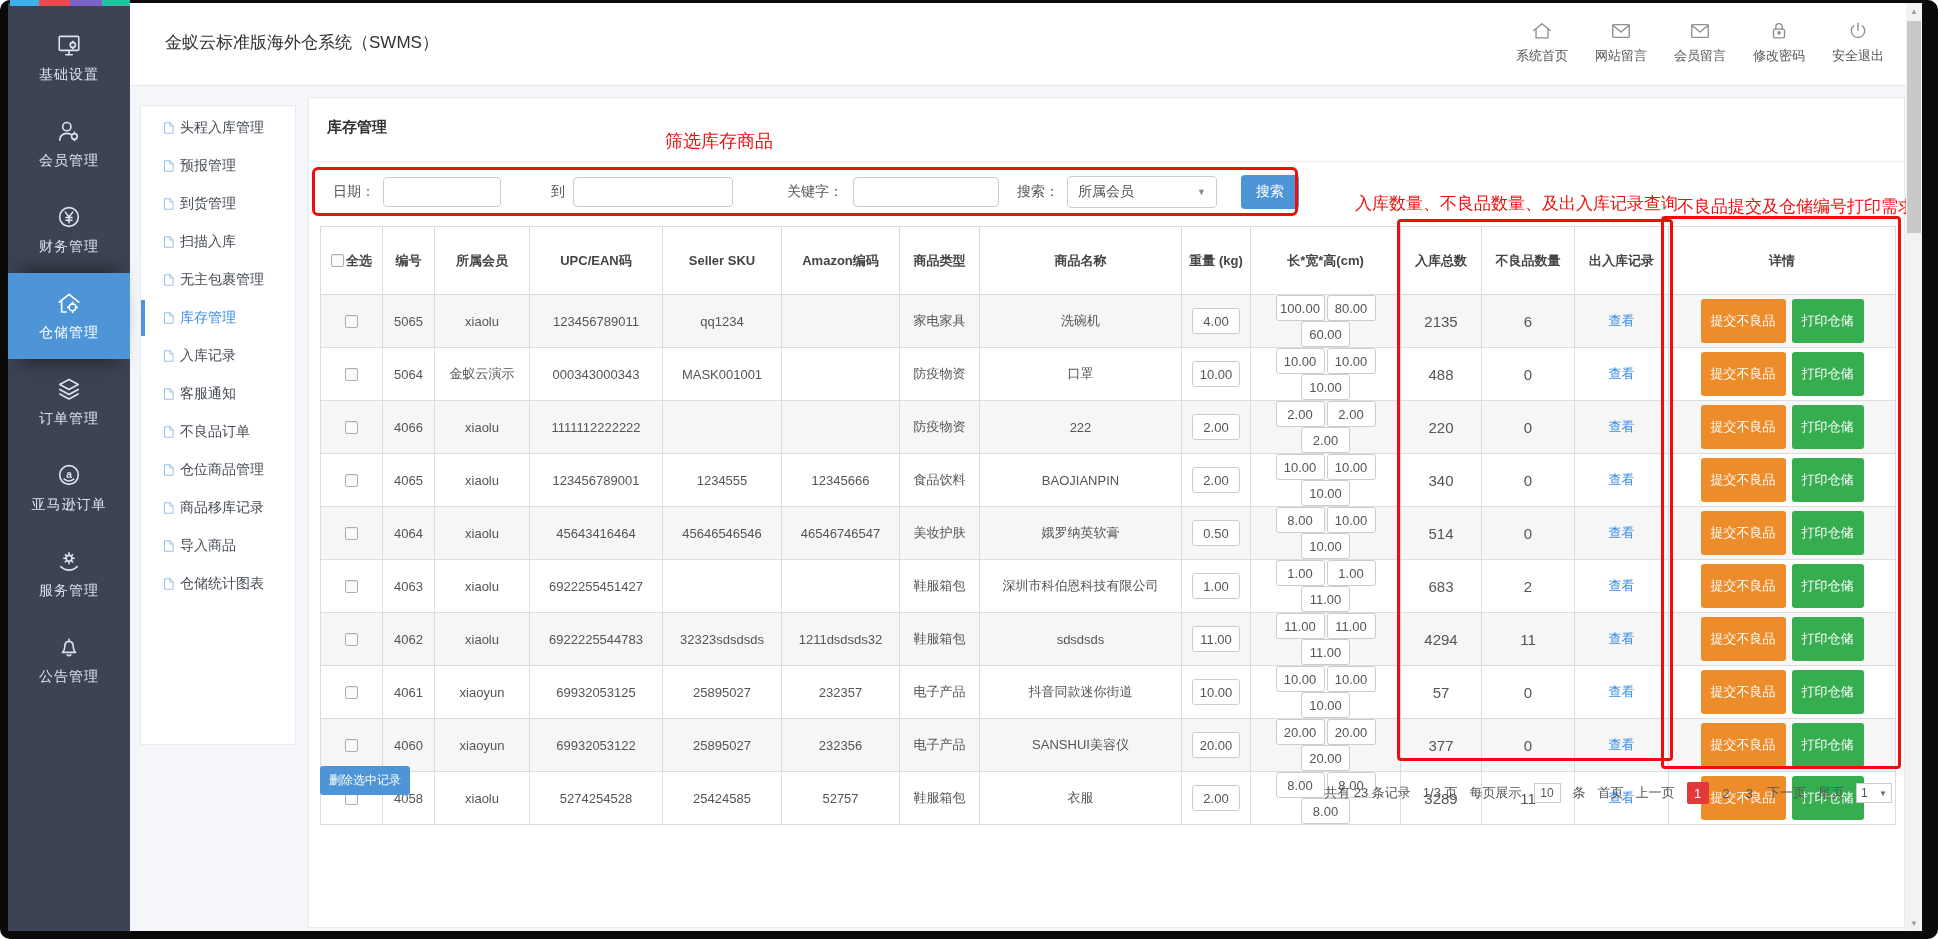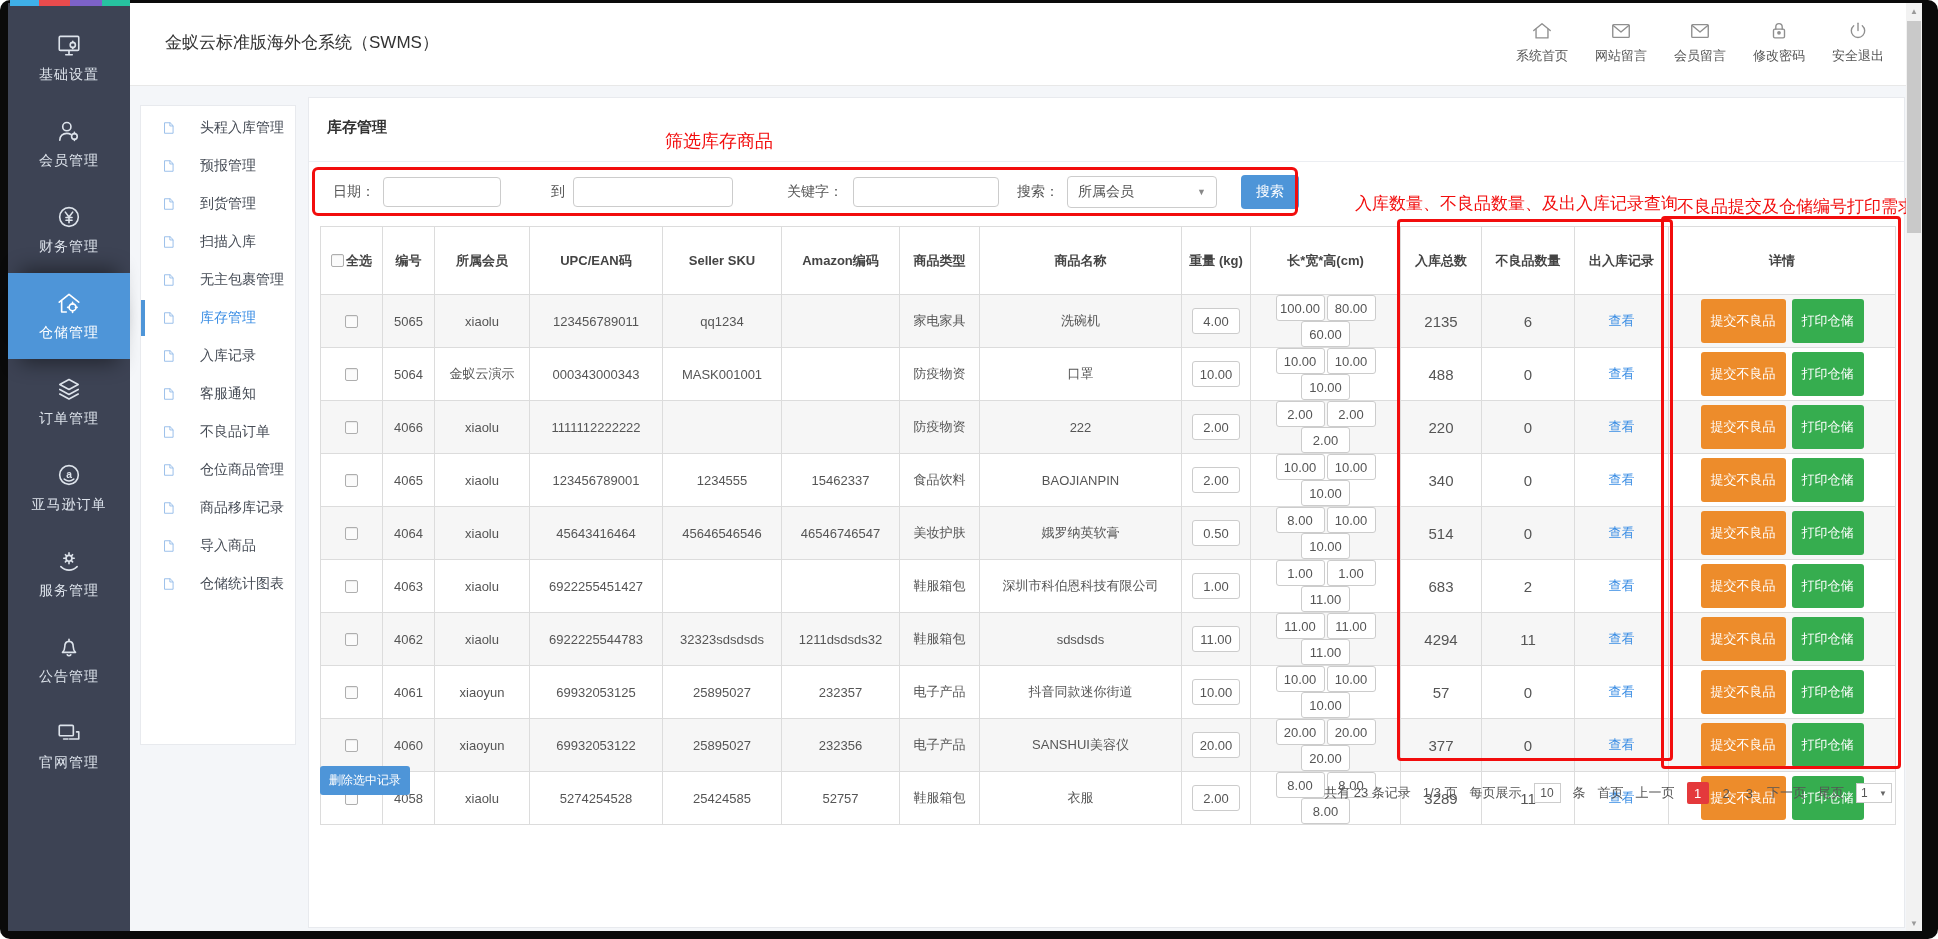--- a/index.html
+++ b/index.html
@@ -20,21 +20,21 @@
   .topbar { position:absolute; left:130px; top:3px; width:1776px; height:83px; background:#fff; border-bottom:1px solid #e8e8e8; z-index:2; }
   .app-title { position:absolute; left:35px; top:28px; font-size:17px; color:#333; }
   .tb-actions { position:absolute; right:22px; top:17px; display:flex; gap:27px; }
   .tb-action { display:flex; flex-direction:column; align-items:center; gap:5px; color:#555; font-size:13px; cursor:pointer; }
   .tb-action .tb-ic { color:#8f8f8f; } .tb-action svg { width:22px; height:22px; display:block; }
 
   .content { position:absolute; left:130px; top:86px; width:1776px; height:845px; background:#f4f6f9; }
 
   
   .submenu { position:absolute; left:140px; top:105px; width:156px; height:640px; background:#fff; border:1px solid #e8eaee; padding-top:3px; z-index:3; }
-  .sm-item { position:relative; height:38px; display:flex; align-items:center; gap:24px; padding-left:21px; font-size:14px; color:#454b55; cursor:pointer; }
+  .sm-item { position:relative; height:38px; display:flex; align-items:center; gap:4px; padding-left:21px; font-size:14px; color:#454b55; cursor:pointer; }
   .sm-item .sm-ic { color:#8fb8e8; display:flex; } .sm-item svg { width:14px; height:14px; }
   .sm-item.active { color:#3a8de4; }
   .sm-item.active::before { content:""; position:absolute; left:0; top:1px; bottom:1px; width:4px; background:#4e95d8; }
 
   
   .panel { position:absolute; left:308px; top:97px; width:1597px; height:831px; background:#fff; border:1px solid #e8eaee; z-index:3; }
   .panel-head { height:64px; border-bottom:1px solid #eceef2; }
   .panel-title { position:absolute; left:18px; top:20px; font-size:15px; font-weight:bold; color:#333; }
 
   .ann { position:absolute; color:#f20d0d; white-space:nowrap; z-index:6; }
@@ -176,30 +176,20 @@
       </div>
       <div class="sb-item">
         <span class="sb-icon">
           <svg viewBox="0 0 24 24" fill="none" stroke="currentColor" stroke-width="1.5" stroke-linecap="round" stroke-linejoin="round">
             <path d="M6 17h12c-1.6-1.6-2.1-3.1-2.1-5.2 0-3-1.5-5-3.9-5s-3.9 2-3.9 5c0 2.1-.5 3.6-2.1 5.2z"></path>
             <path d="M10.4 19.2a1.9 1.9 0 0 0 3.2 0"></path>
             <path d="M12 6.8V5"></path>
           </svg>
         </span>
         <span class="sb-label">公告管理</span>
-      </div>
-      <div class="sb-item">
-        <span class="sb-icon">
-          <svg viewBox="0 0 24 24" fill="none" stroke="currentColor" stroke-width="1.5" stroke-linecap="round" stroke-linejoin="round">
-            <rect x="3" y="5" width="13" height="9.5" rx="1"></rect>
-            <path d="M12.5 17.5H21V11h-2"></path>
-            <path d="M7 17.5h4"></path>
-          </svg>
-        </span>
-        <span class="sb-label">官网管理</span>
       </div>
     </aside>
 
   <header class="topbar">
     <div class="app-title">金蚁云标准版海外仓系统（SWMS）</div>
     <div class="tb-actions" id="topbar-actions">
         <div class="tb-action">
           <span class="tb-ic">
             <svg viewBox="0 0 24 24" fill="none" stroke="currentColor" stroke-width="1.5" stroke-linecap="round" stroke-linejoin="round">
               <path d="M3 11.5L12 4l9 7.5"></path>
@@ -480,21 +470,21 @@
             <td class="num">0</td>
             <td><span class="view-link">查看</span></td>
             <td><button class="mini-btn btn-orange">提交不良品</button><button class="mini-btn btn-green">打印仓储</button></td>
           </tr>
           <tr>
             <td><span class="cb"></span></td>
             <td>4065</td>
             <td>xiaolu</td>
             <td>123456789001</td>
             <td>1234555</td>
-            <td>15462337</td>
+            <td>12345666</td>
             <td>食品饮料</td>
             <td>BAOJIANPIN</td>
             <td><input class="cell-input w-input" readonly="" value="2.00" style=""></td>
             <td><input class="cell-input d-input" readonly="" value="10.00" style=""><input class="cell-input d-input" readonly="" value="10.00" style=""><input class="cell-input d-input" readonly="" value="10.00" style=""></td>
             <td class="num">340</td>
             <td class="num">0</td>
             <td><span class="view-link">查看</span></td>
             <td><button class="mini-btn btn-orange">提交不良品</button><button class="mini-btn btn-green">打印仓储</button></td>
           </tr>
           <tr>

